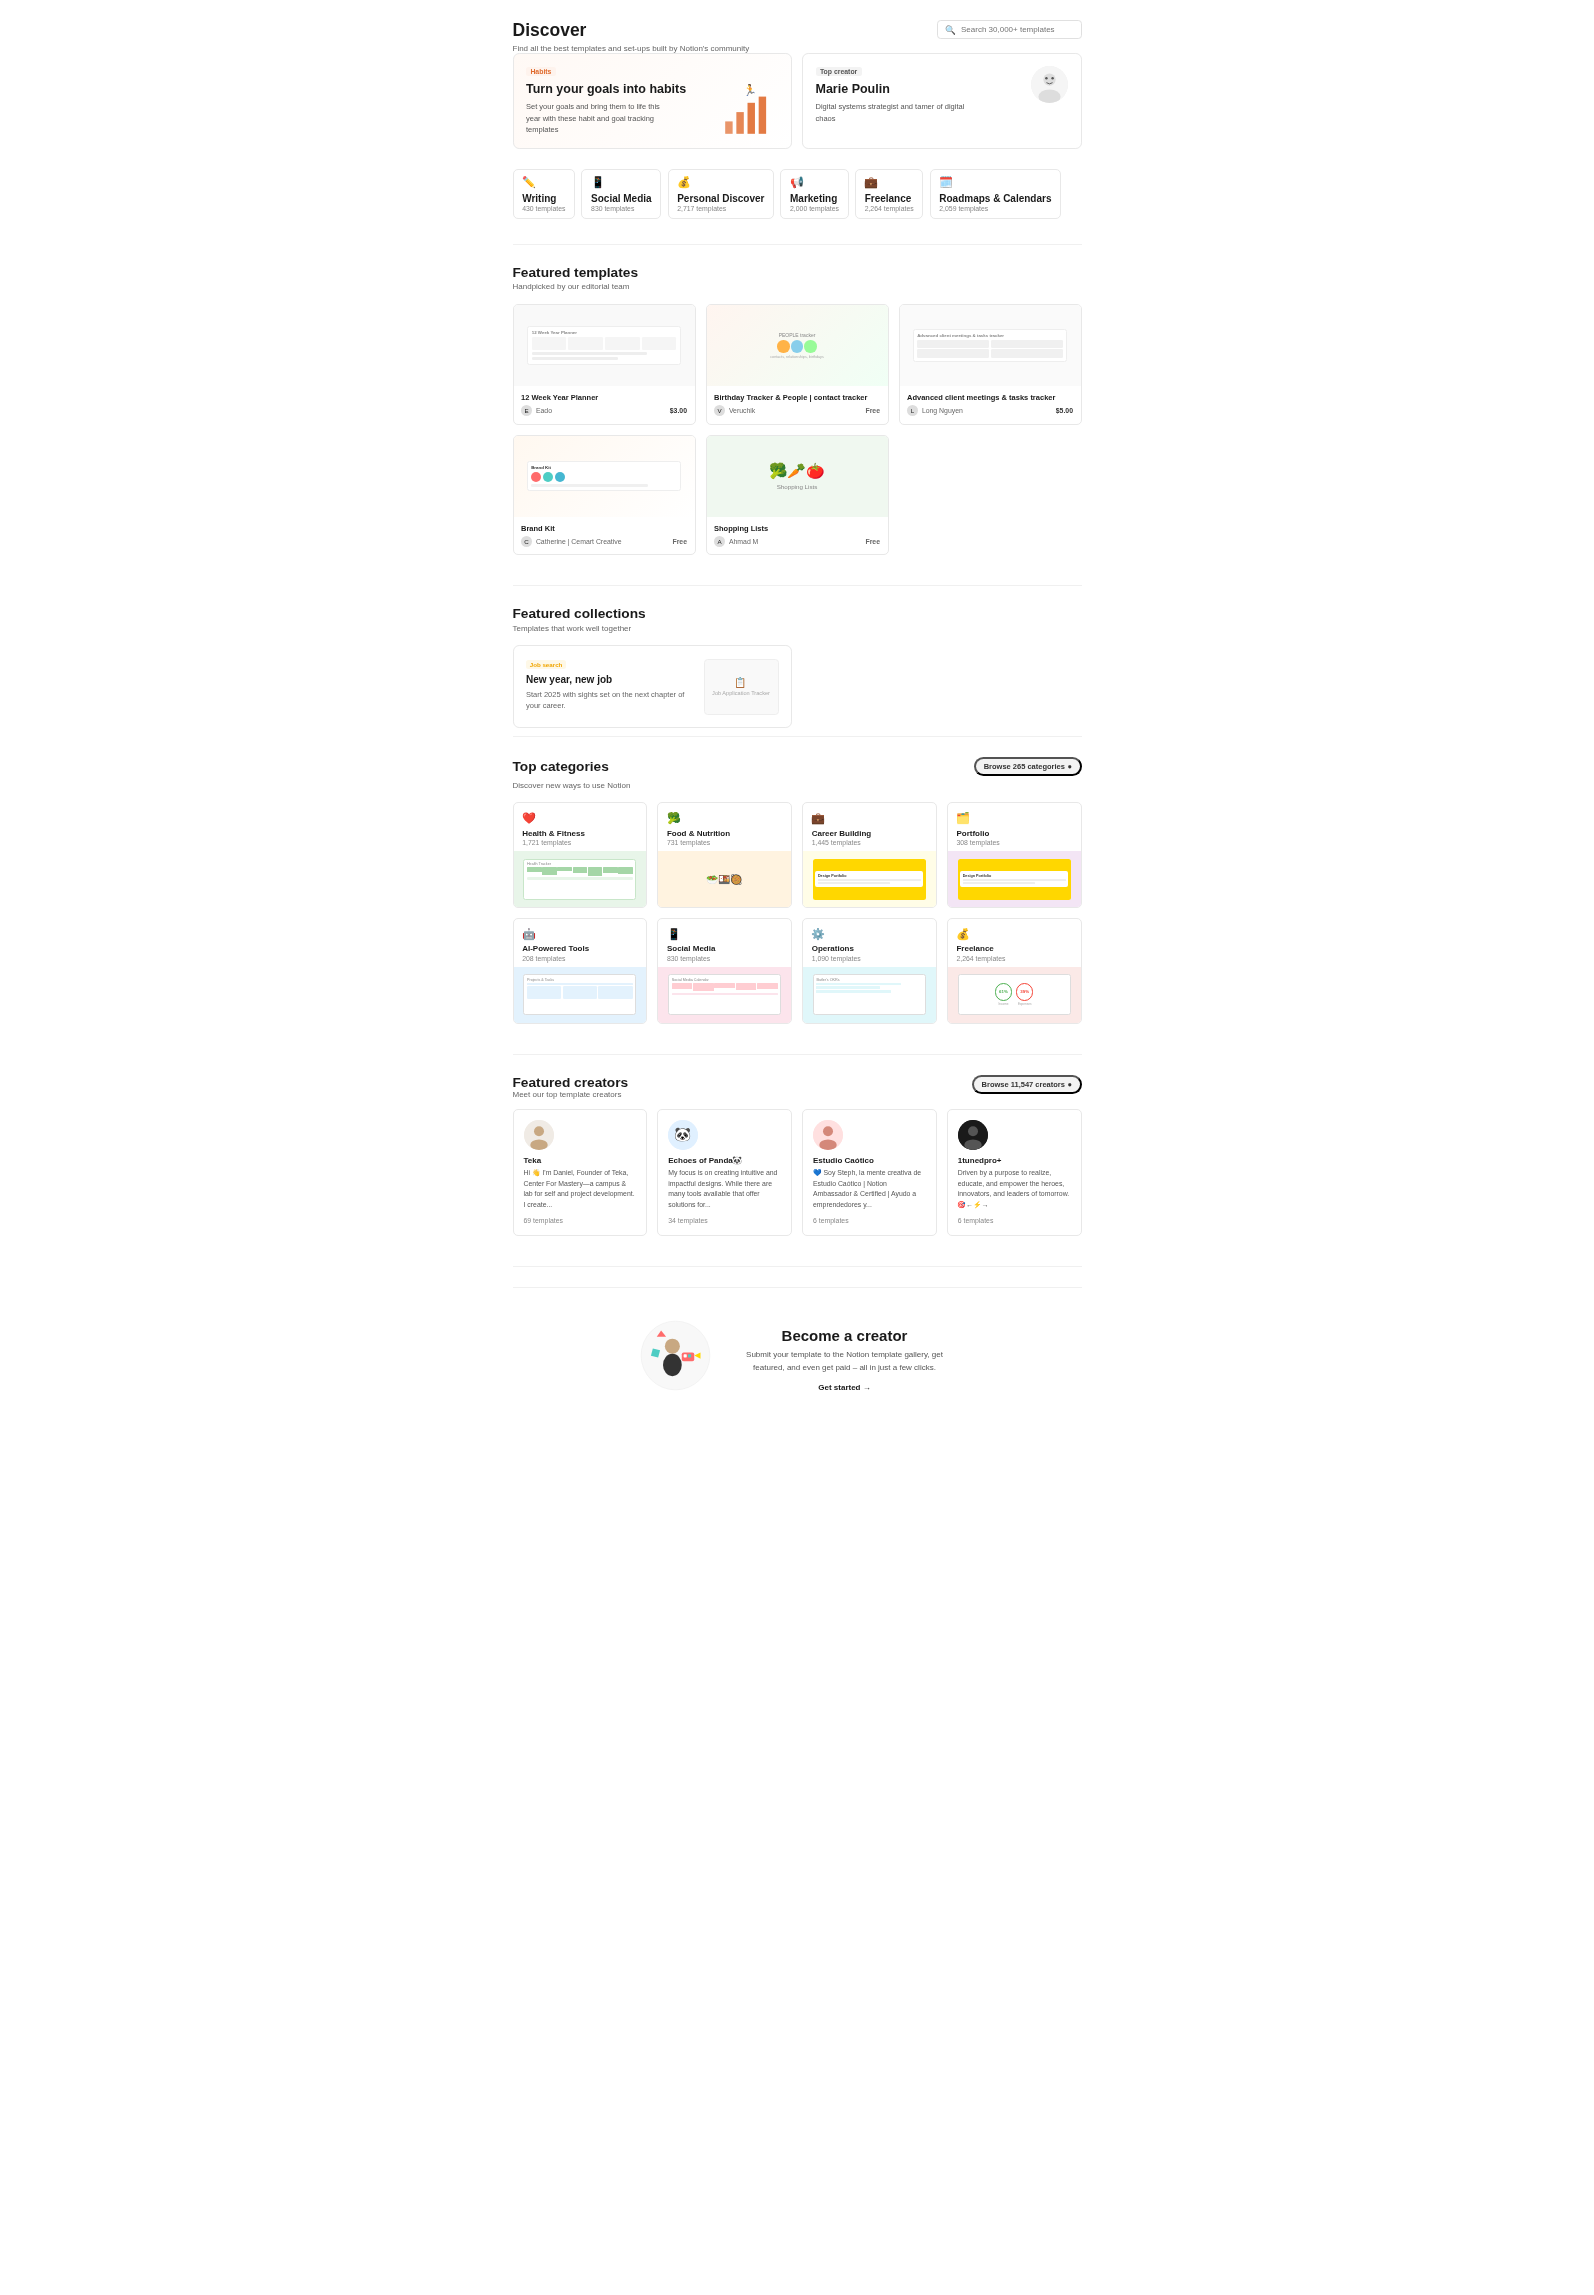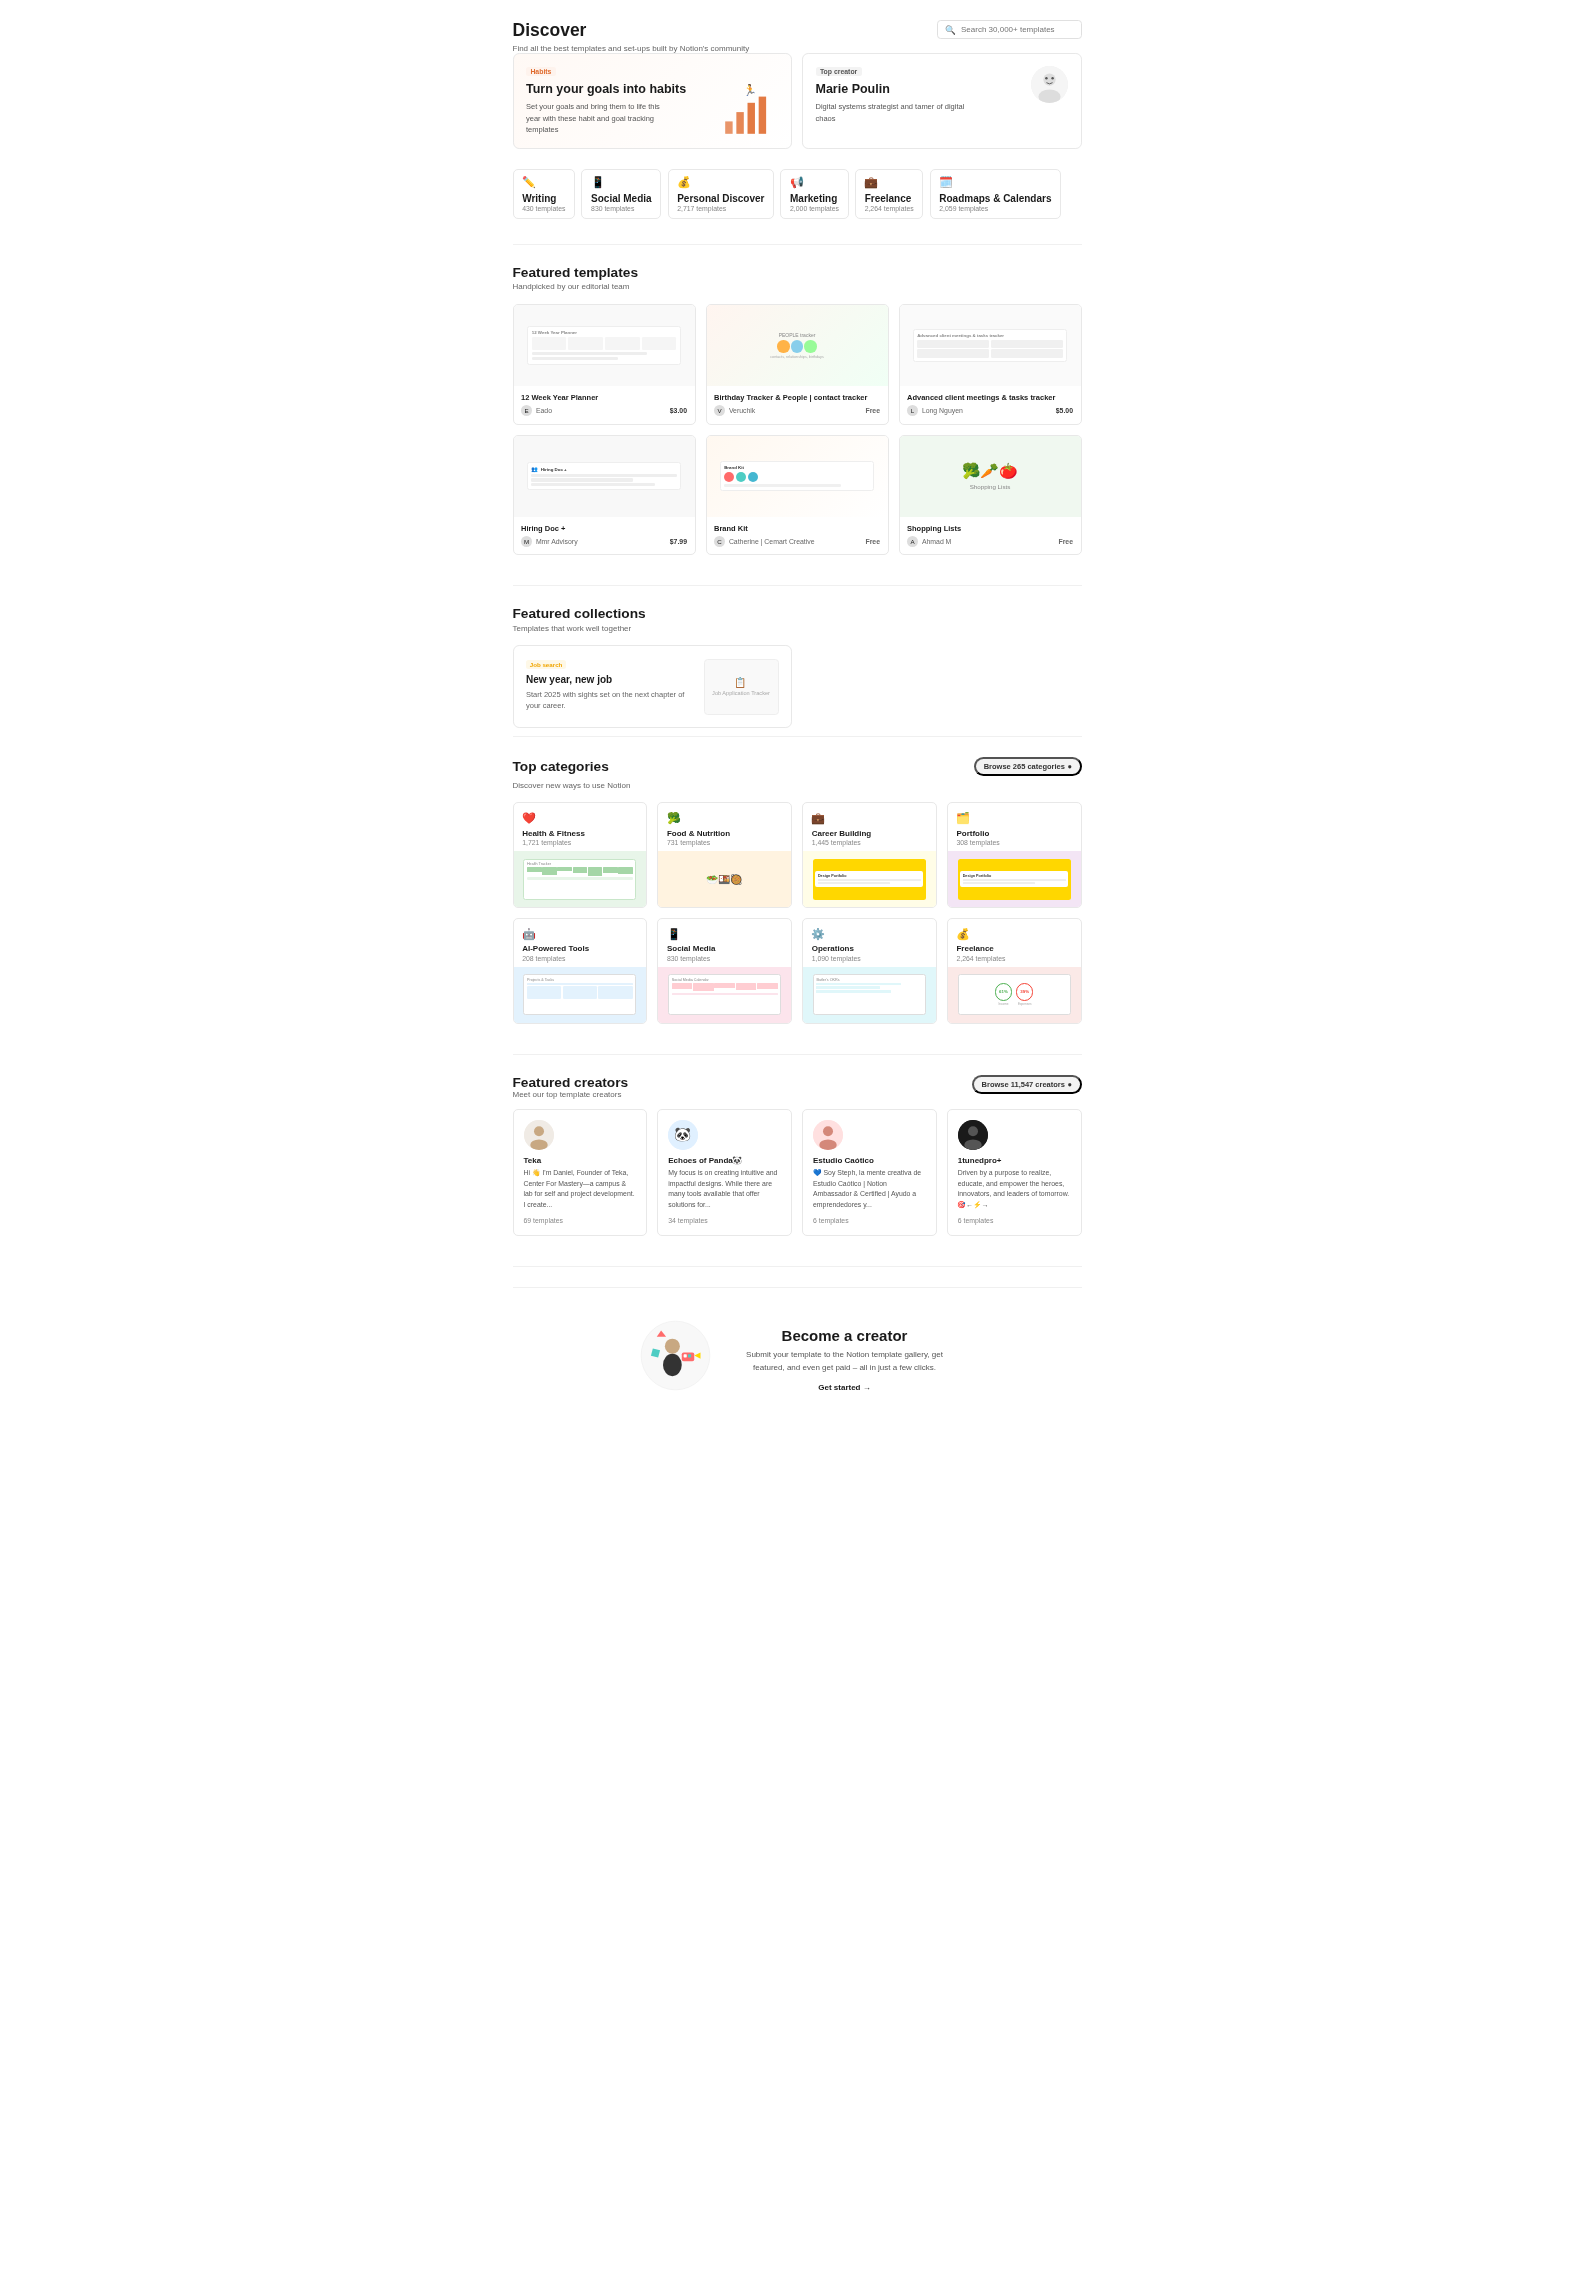--- a/index.html
+++ b/index.html
@@ -266,43 +266,20 @@
           <div class="template-info-row">
             <div class="template-author">
               <div class="author-avatar">L</div>
               <span class="template-author-name">Long Nguyen</span>
             </div>
             <span class="template-price">$5.00</span>
           </div>
         </div>
       </div>
 
-      <div class="template-card">
-        <div class="template-thumb" style="background:#f8f8f8;">
-          <div style="width:85%;background:white;border:0.6px solid #eee;border-radius:2.5px;padding:3.1px;">
-            <div style="display:flex;align-items:center;gap:2.5px;margin-bottom:1.9px;">
-              <span style="font-size:5.6px;">👥</span>
-              <span style="font-size:4.4px;font-weight:600;color:#333;">Hiring Doc +</span>
-            </div>
-            <div style="height:3.1px;background:#eee;border-radius:1.2px;margin-bottom:1.2px;"></div>
-            <div style="height:3.1px;background:#eee;border-radius:1.2px;margin-bottom:1.2px;width:70%;"></div>
-            <div style="height:3.1px;background:#eee;border-radius:1.2px;width:85%;"></div>
-          </div>
-        </div>
-        <div class="template-info">
-          <div class="template-name">Hiring Doc +</div>
-          <div class="template-info-row">
-            <div class="template-author">
-              <div class="author-avatar">M</div>
-              <span class="template-author-name">Mmr Advisory</span>
-            </div>
-            <span class="template-price">$7.99</span>
-          </div>
-        </div>
-      </div>
 
       <div class="template-card">
         <div class="template-thumb" style="background: linear-gradient(135deg, #fff8f0 0%, #fff 100%);">
           <div style="width:85%;background:white;border:0.6px solid #eee;border-radius:2.5px;padding:3.1px;">
             <div style="font-size:4.4px;font-weight:600;color:#333;margin-bottom:1.9px;">Brand Kit</div>
             <div style="display:flex;gap:1.9px;margin-bottom:1.9px;">
               <div style="width:10px;height:10px;border-radius:50%;background:#ff6b6b;"></div>
               <div style="width:10px;height:10px;border-radius:50%;background:#4ecdc4;"></div>
               <div style="width:10px;height:10px;border-radius:50%;background:#45b7d1;"></div>
             </div>

